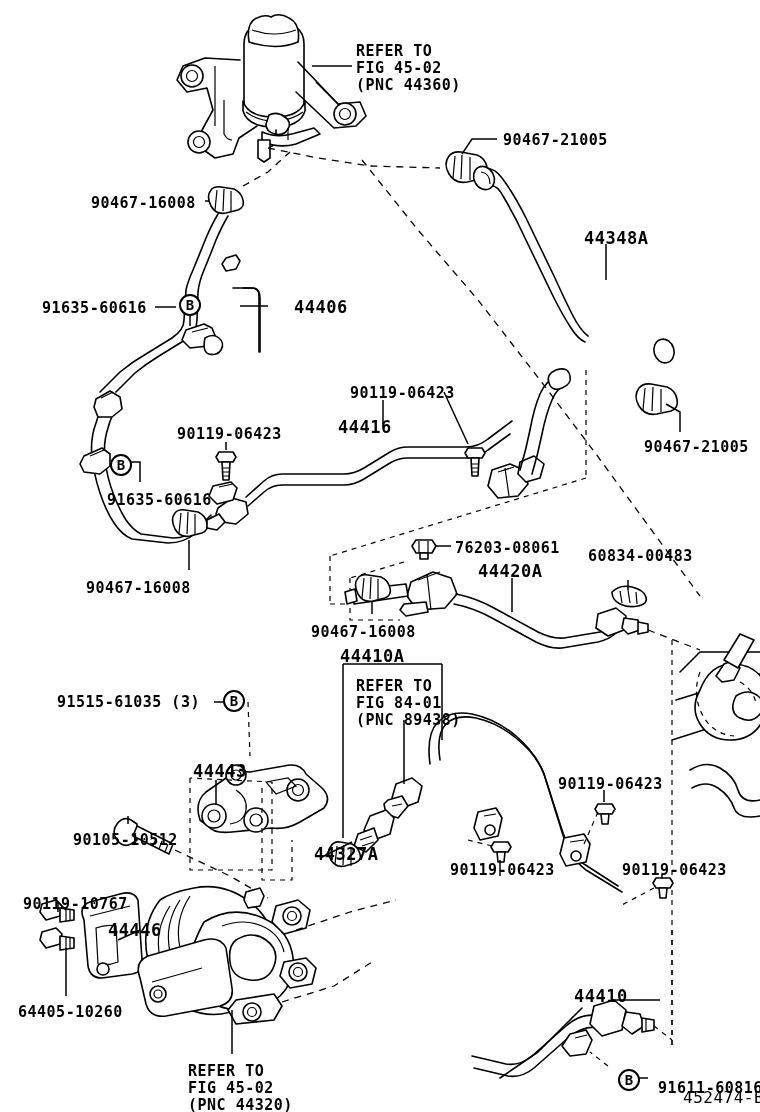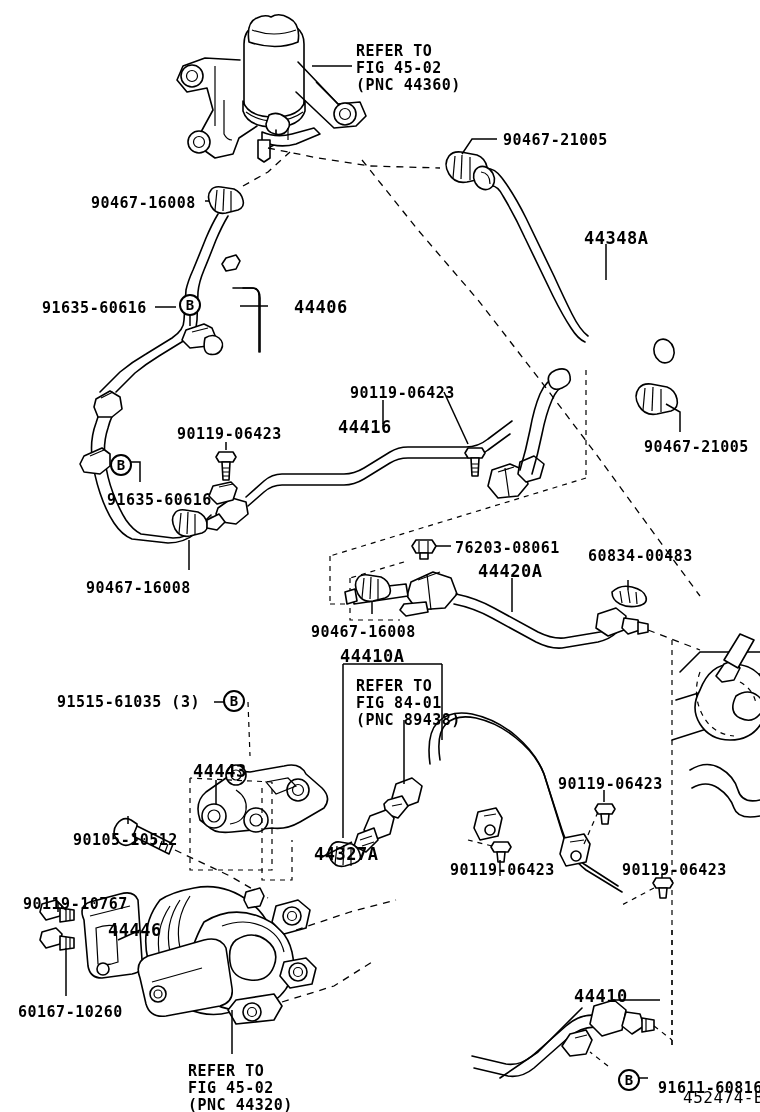--- a/index.html
+++ b/index.html
@@ -448,21 +448,21 @@
 (PNC 89438)</div>
 <div class="lbl" style="left:57px;top:694px;">91515-61035 (3)</div>
 <div class="lbl bold" style="left:193px;top:763px;">44443</div>
 <div class="lbl" style="left:73px;top:810px;margin-top:22px;">90105-10512</div>
 <div class="lbl" style="left:558px;top:776px;">90119-06423</div>
 <div class="lbl bold" style="left:283px;top:846px;margin-left:31px;">44327A</div>
 <div class="lbl" style="left:622px;top:862px;">90119-06423</div>
 <div class="lbl" style="left:450px;top:862px;">90119-06423</div>
 <div class="lbl" style="left:23px;top:896px;">90119-10767</div>
 <div class="lbl bold" style="left:108px;top:922px;">44446</div>
-<div class="lbl" style="left:18px;top:1004px;">60167-10260</div>
+<div class="lbl" style="left:18px;top:1004px;">64405-10260</div>
 <div class="lbl bold" style="left:574px;top:988px;">44410</div>
 <div class="lbl multi" style="left:188px;top:1063px;">REFER TO
 FIG 45-02
 (PNC 44320)</div>
 <div class="lbl" style="left:658px;top:1080px;">91611-60816</div>
 <div class="lbl foot" style="left:663px;top:1090px;">452474-B</div>
 
 <div class="circB" style="left:179px;top:294px;">B</div>
 <div class="circB" style="left:110px;top:454px;">B</div>
 <div class="circB" style="left:223px;top:690px;">B</div>

